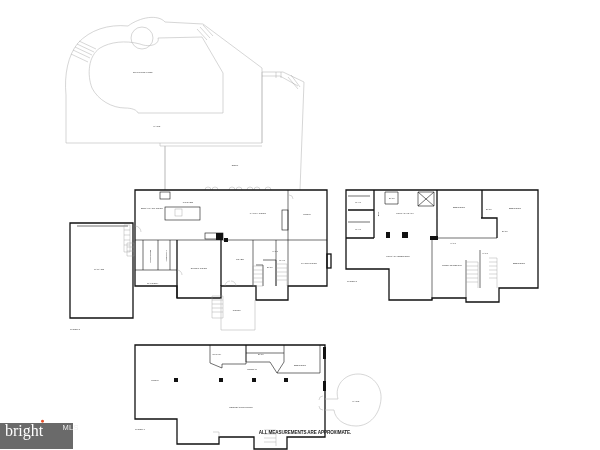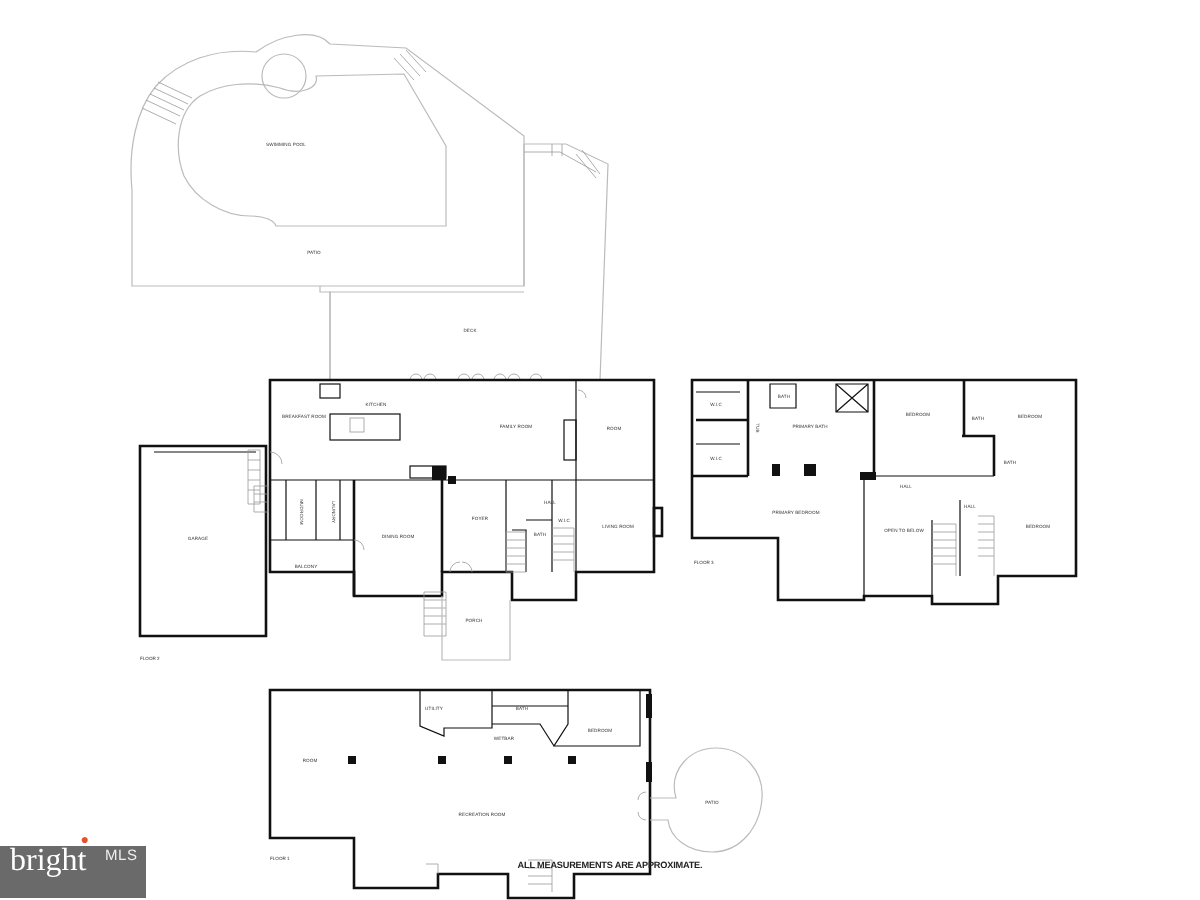--- a/index.html
+++ b/index.html
@@ -9,21 +9,21 @@
   .flbl { font-family:"Liberation Sans", sans-serif; font-size:2.3px; fill:#333; text-anchor:start; }
   .w { stroke:#111; stroke-width:1.3; fill:none; }
   .wt { stroke:#111; stroke-width:0.6; fill:none; }
   .g { stroke:#bbb; stroke-width:0.6; fill:none; }
   .g2 { stroke:#999; stroke-width:0.4; fill:none; }
   .col { fill:#111; }
   .disclaimer { position:absolute; left:250px; top:430px; width:110px; text-align:center; font-size:4.6px; font-weight:bold; color:#222; letter-spacing:-0.1px; white-space:nowrap; }
   .logo { position:absolute; left:0; top:423px; width:73px; height:26px; background:#6a6a6a; display:flex; align-items:flex-start; padding-left:5px; box-sizing:border-box; }
   .logo .b { font-family:"Liberation Serif", serif; font-size:16px; color:#fff; line-height:1; }
   .logo .dot { color:#e8502a; font-size:7px; position:relative; top:-6px; left:-3px; }
-  .logo .m { font-family:"Liberation Sans", sans-serif; font-size:7.5px; color:#eee; margin-left:5px; letter-spacing:0.3px; }
+  .logo .m { font-family:"Liberation Sans", sans-serif; font-size:7.5px; color:#eee; margin-left:15px; letter-spacing:0.3px; }
 </style>
 </head>
 <body>
 
 <svg class="plan" viewBox="0 0 600 450">
 
   <g>
 
     <path class="g" d="M66,143 L66,95 C64,75 68,55 78,43 C90,30 108,24 128,26 C140,17 158,14 165,22 L203,24 L262,68 L262,143 Z"></path>
 

